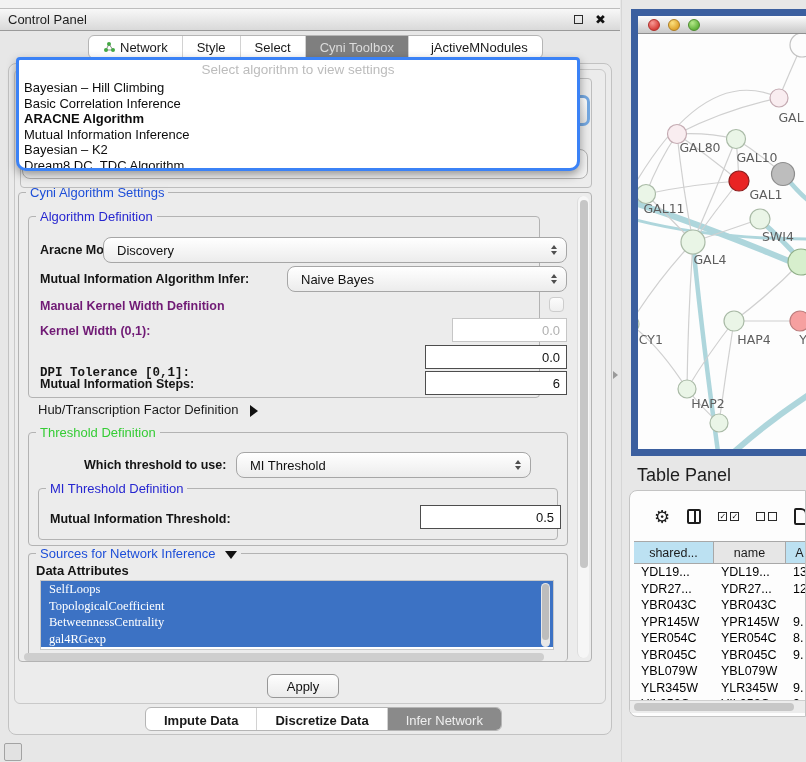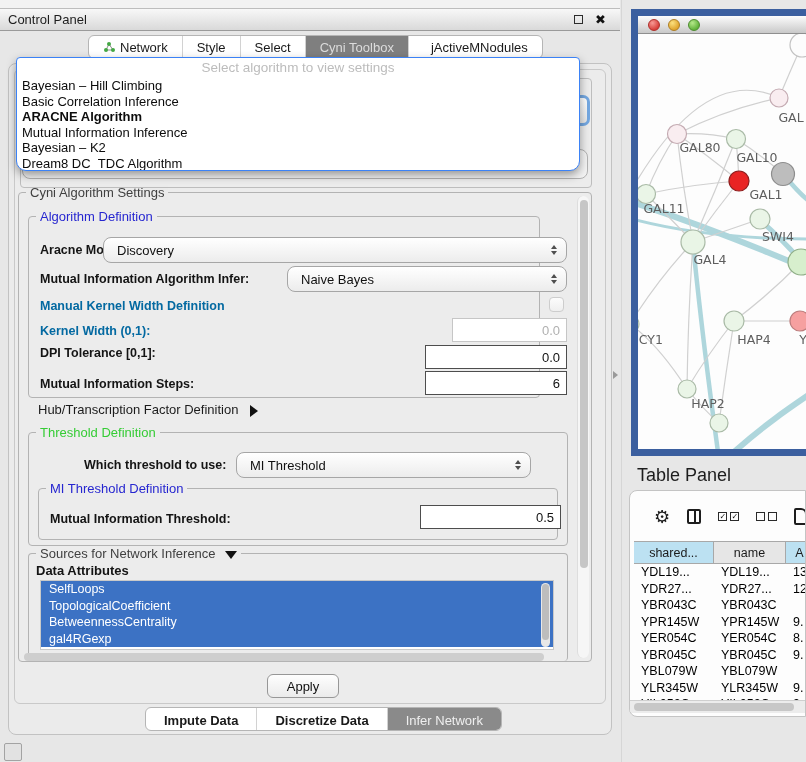--- a/index.html
+++ b/index.html
@@ -36,45 +36,45 @@
     border:1px solid #bdbdbd; border-radius:4px; z-index:1; }
   .ghost-combo { position:absolute; left:22px; top:149px; width:566px; height:30px; background:#f3f3f3;
     border:1px solid #b2b2b2; border-radius:8px; z-index:1; font-size:13px; color:#a5a5a5;
     line-height:28px; padding-left:14px; }
   .focus-combo-btn { position:absolute; left:560px; top:95px; width:30px; height:31px; border-radius:7px;
     border:3px solid #74a7e0; background:linear-gradient(#ffffff,#e6e6e6); z-index:1;
     display:flex; flex-direction:column; align-items:center; justify-content:center; gap:2px; }
 
   
   .algo-popup { position:absolute; left:16px; top:57px; width:564px; height:114px; background:#ffffff;
-    border:1px solid #3b82f6; border-radius:4px 4px 10px 10px; box-shadow:0 4px 10px rgba(0,0,0,0.38);
+    border:3px solid #3b82f6; border-radius:4px 4px 10px 10px; box-shadow:0 4px 10px rgba(0,0,0,0.38);
     z-index:5; overflow:hidden; }
   .algo-placeholder { height:20px; text-align:center; font-size:13.5px; color:#bcbcbc; line-height:20px; }
   .algo-item { height:15.5px; line-height:15.5px; font-size:13px; color:#0c0c0c; padding-left:5px; }
   .algo-item.bold { font-weight:bold; }
 
   
   .groupbox { position:absolute; border:1px solid #b3b3b3; border-radius:4px; }
-  .group-title { position:absolute; top:-8px; left:7px; background:#ececec; padding:0 4px; font-size:13px; color:#404040; white-space:nowrap; }
+  .group-title { position:absolute; top:-8px; left:7px; background:#ececec; padding:0 4px; font-size:13px; color:#1d4ed8; white-space:nowrap; }
   .group-title.blue { color:#2626d0; }
   .group-title.green { color:#35cc35; }
 
   .cyni-group { left:18px; top:192px; width:574px; height:470px; background:#ececec; }
   .cyni-group > .group-title { background:#ebebeb; }
 
   
   .vscroll { position:absolute; left:577px; top:196px; width:12px; height:462px; background:#f6f6f6;
     border-left:1px solid #ddd; border-radius:6px; }
   .vscroll .thumb { position:absolute; left:2px; top:4px; width:8px; height:368px; background:#c6c6c6; border-radius:4px; }
   .hscroll { position:absolute; left:22px; top:651px; width:552px; height:12px; }
   .hscroll .thumb { position:absolute; left:2px; top:2px; width:520px; height:8px; background:#cecece; border-radius:4px; }
 
   
   .lbl { position:absolute; font-size:12.5px; font-weight:bold; color:#141414; white-space:nowrap; }
-  .lbl.dim { color:#0369a1; }
+  .lbl.dim { color:#701a75; }
   .lbl.reg { font-weight:normal; font-size:13px; color:#1b1b1b; }
   .combo { position:absolute; background:linear-gradient(#ffffff,#ececec); border:1px solid #a6a6a6;
     border-radius:8px; font-size:13px; color:#111; }
   .combo .val { position:absolute; left:13px; top:50%; transform:translateY(-50%); }
   .stepper { position:absolute; right:9px; top:50%; transform:translateY(-50%); display:flex; flex-direction:column; align-items:center; gap:2px; }
   .stepper i { width:0; height:0; border-left:3.5px solid transparent; border-right:3.5px solid transparent; }
   .stepper .up { border-bottom:4.5px solid #4e4e4e; }
   .stepper .dn { border-top:4.5px solid #4e4e4e; }
   .tfield { position:absolute; background:#fff; font-size:13px; color:#111; text-align:right; padding:0 6px;
     display:flex; align-items:center; justify-content:flex-end; }
@@ -82,21 +82,21 @@
   .tfield.weak { border:1px solid #c6c6c6; color:#b0b0b0; }
   .cbox { position:absolute; width:15px; height:15px; border:1px solid #cdcdcd; border-radius:4px; background:linear-gradient(#fcfcfc,#efefef); }
 
   .arrow-right { display:inline-block; width:0; height:0; border-top:6px solid transparent; border-bottom:6px solid transparent; border-left:8px solid #111; vertical-align:middle; margin-left:8px; }
   .arrow-down { display:inline-block; width:0; height:0; border-left:6px solid transparent; border-right:6px solid transparent; border-top:8px solid #111; vertical-align:middle; margin-left:6px; }
 
   
   .attr-list { position:absolute; left:40px; top:580px; width:514px; height:70px; background:#ffffff;
     border:1px solid #c9c9c9; overflow:hidden; }
   .attr-item { height:16.5px; line-height:16.5px; font-size:12.5px; padding-left:8px; }
-  .attr-item.sel { background:#3c72c4; color:#ffffff; }
+  .attr-item.sel { background:#3c72c4; color:#ffffff;font-family:Liberation Serif, serif; }
   .attr-vscroll { position:absolute; right:3px; top:2px; width:9px; height:64px; background:#e8e8e8; border-radius:5px; }
   .attr-vscroll .thumb { position:absolute; left:1px; top:1px; width:7px; height:56px; background:#bdbdbd; border-radius:4px; }
 
   
   .apply-btn { position:absolute; left:267px; top:674px; width:72px; height:24px; border:1px solid #979797;
     border-radius:6px; background:linear-gradient(#fefefe,#ebebeb); font-size:13px; color:#111;
     display:flex; align-items:center; justify-content:center; }
   .bottom-tabstrip { position:absolute; left:145px; top:707px; height:24px; display:flex; background:#ffffff;
     border:1px solid #b5b5b5; border-radius:6px; overflow:hidden; }
   .btab { display:flex; align-items:center; padding:12px 18px; font-size:13px; font-weight:bold; color:#191919;
@@ -233,21 +233,21 @@
         <i class="up"></i>
         <i class="dn"></i>
       </span>
   </div>
   <span class="lbl dim" style="left:40px;top:299px;">Manual Kernel Width Definition</span>
   <span class="cbox" style="left:549px;top:297px;"></span>
   <span class="lbl dim" style="left:40px;top:324px;">Kernel Width (0,1):</span>
   <div class="tfield weak" style="left:452px;top:318px;width:115px;height:24px;">
     <span>0.0</span>
   </div>
-  <span class="lbl" style="left:40px;top:346px;">DPI Tolerance [0,1]:</span>
+  <span class="lbl" style="left:40px;top:366px;font-family:Liberation Mono, monospace;">DPI Tolerance [0,1]:</span>
   <div class="tfield strong" style="left:425px;top:345px;width:142px;height:24px;">
     <span>0.0</span>
   </div>
   <span class="lbl" style="left:40px;top:377px;">Mutual Information Steps:</span>
   <div class="tfield strong" style="left:425px;top:371px;width:142px;height:24px;">
     <span>6</span>
   </div>
 
   <span class="lbl reg" style="left:38px;top:402px;">
     <span>Hub/Transcription Factor Definition</span>

